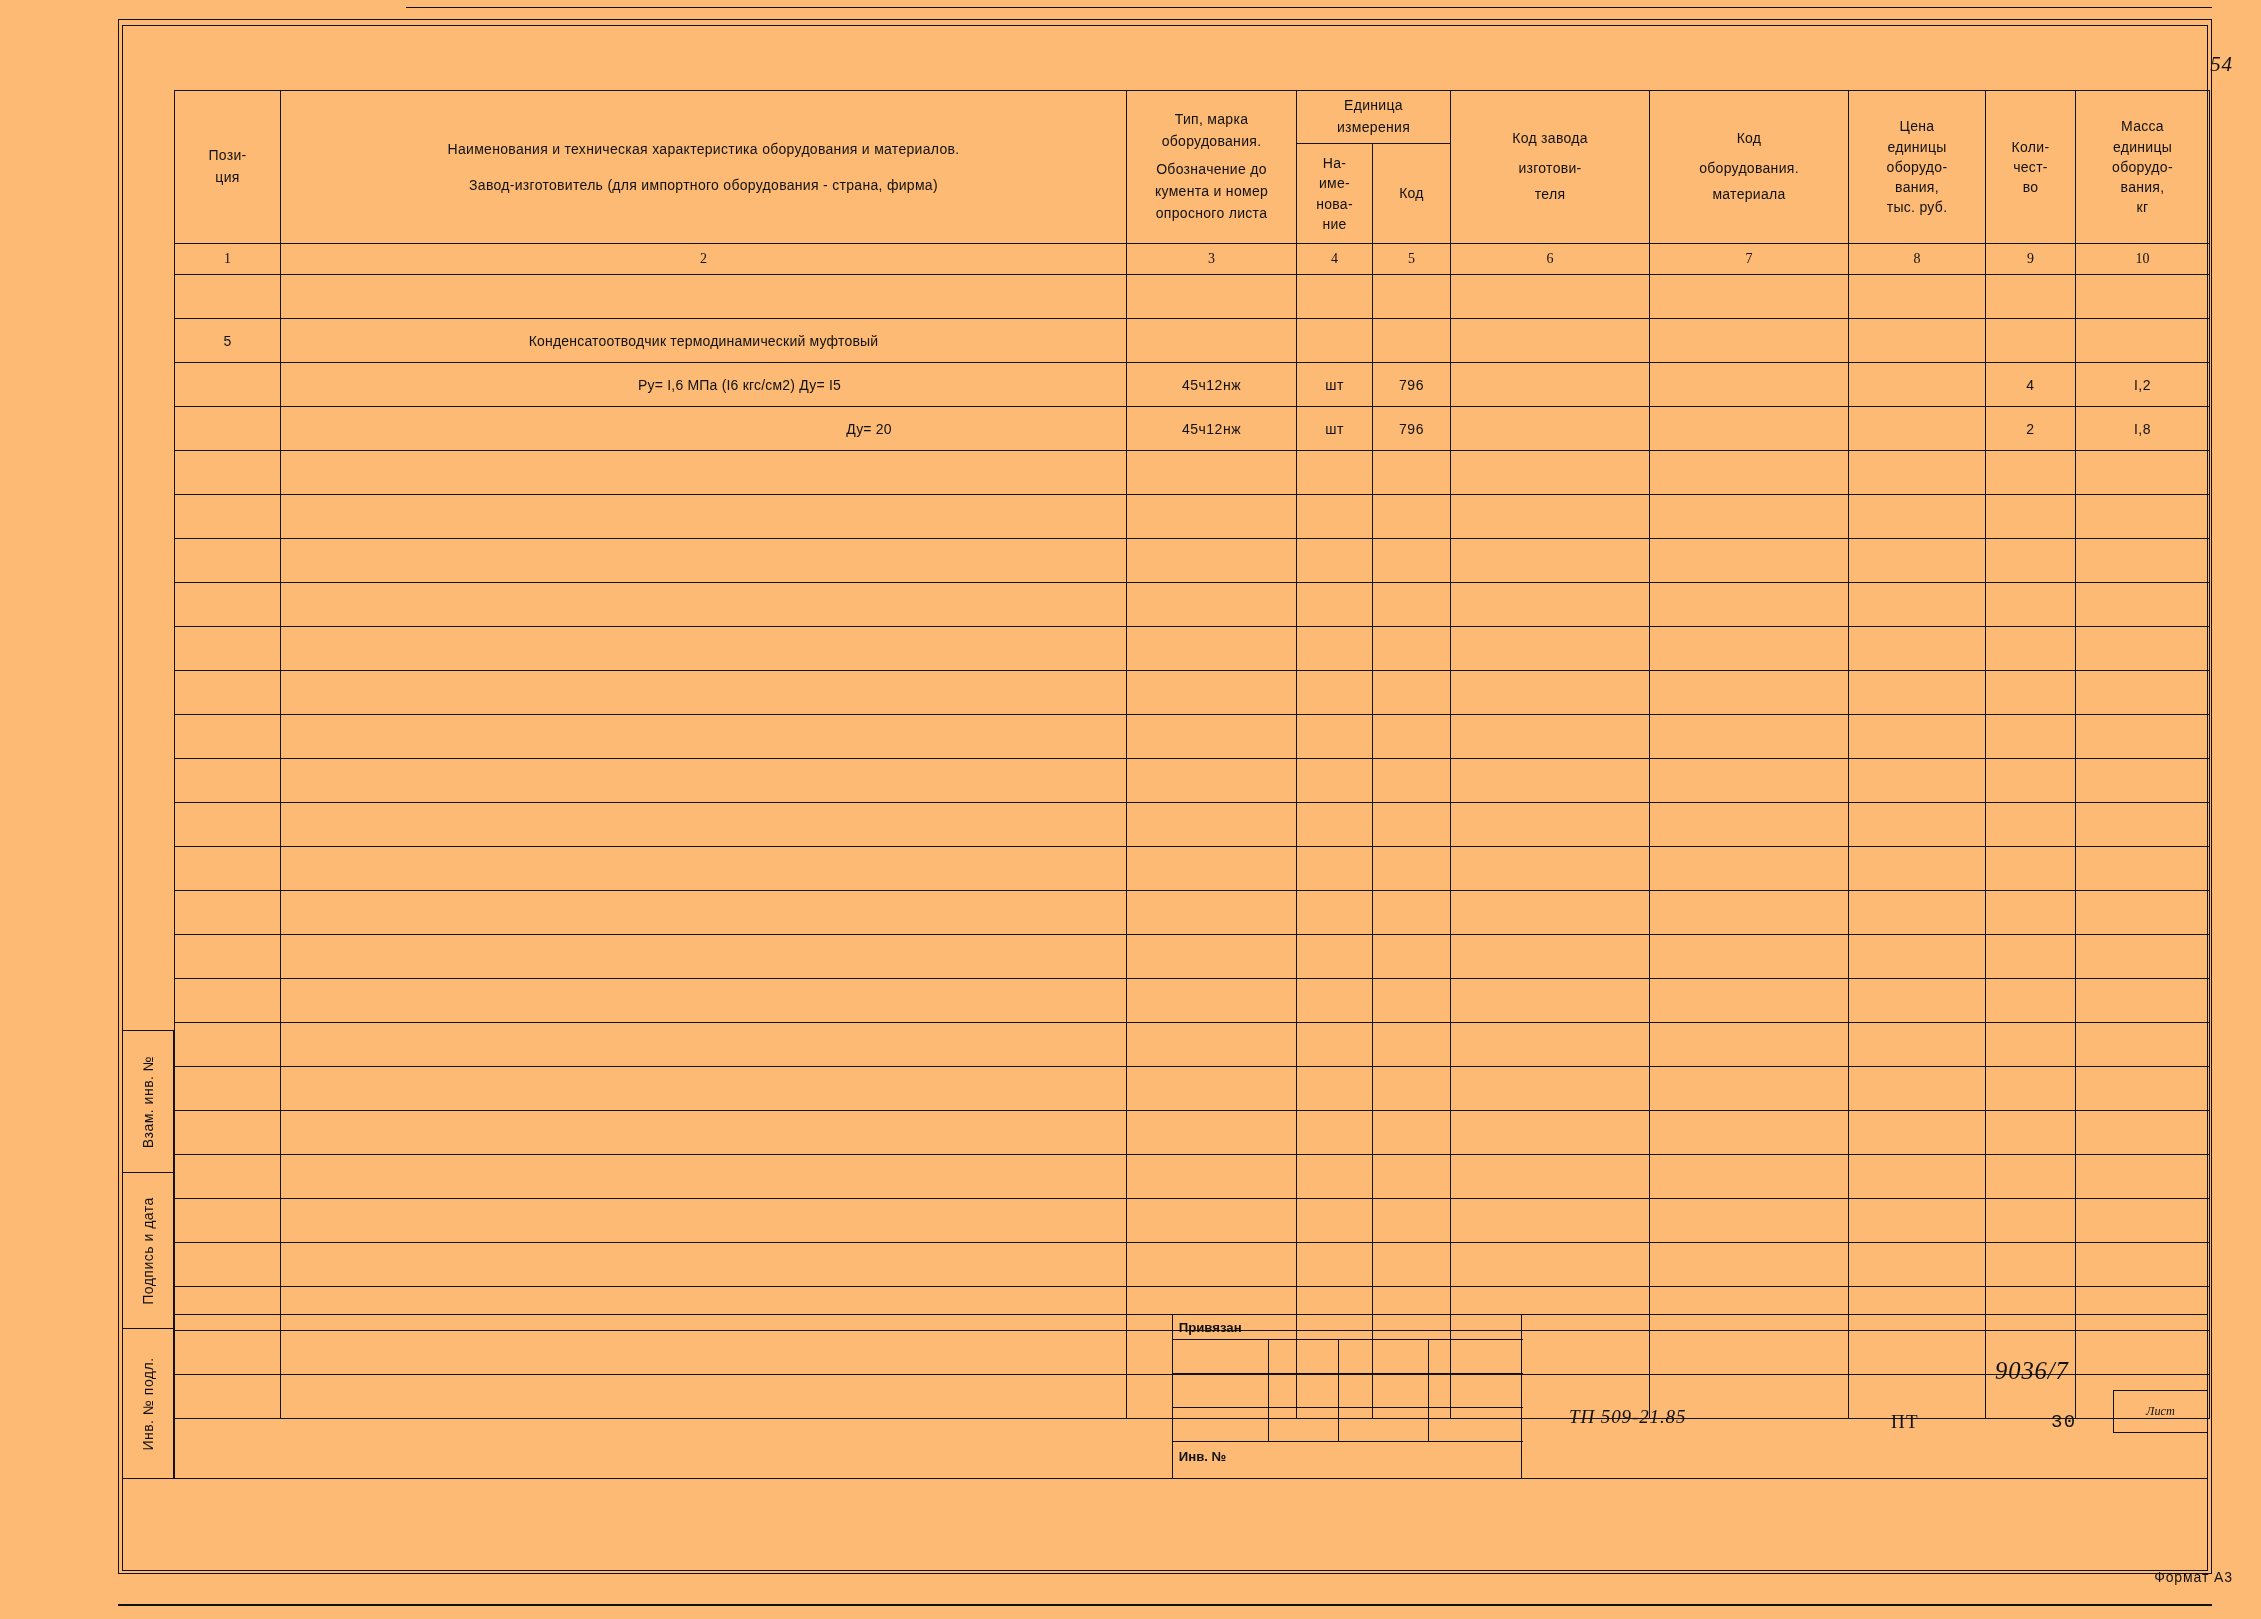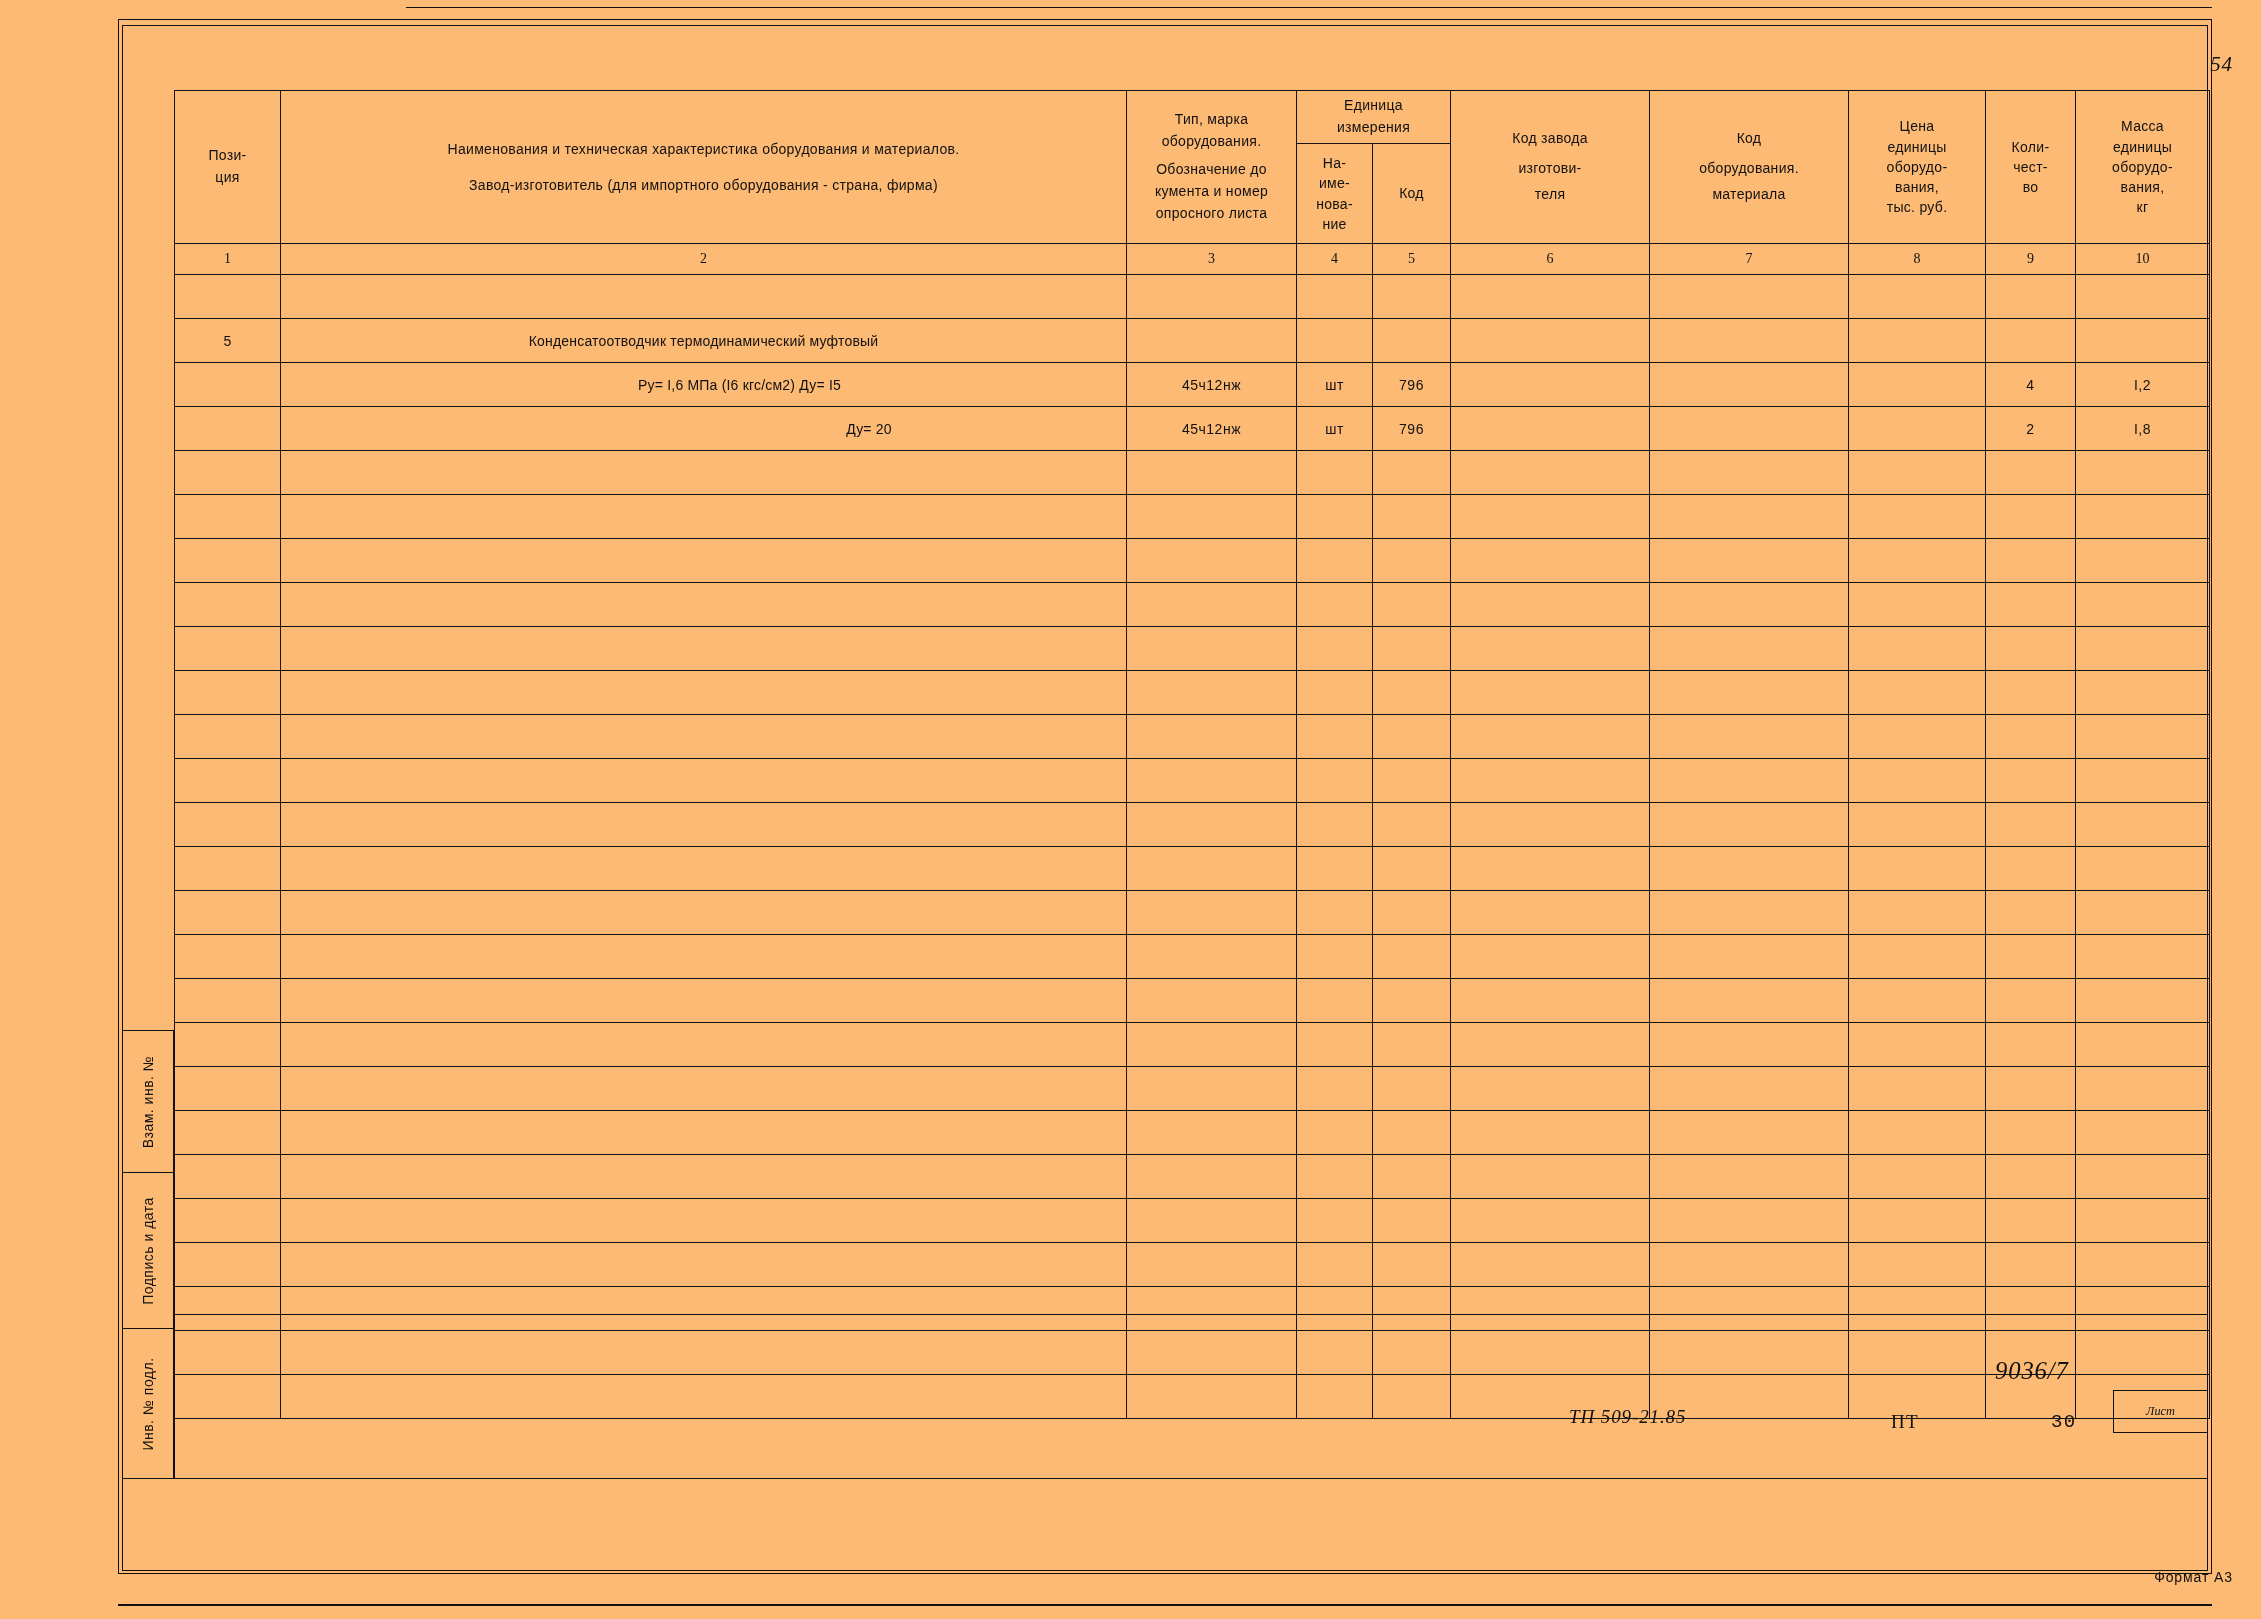--- a/index.html
+++ b/index.html
@@ -688,20 +688,31 @@
           <td></td>
           <td></td>
           <td></td>
         </tr>
       </tbody>
 
   </table>
 
   <div class="bottom-block"></div>
 
+  <div class="stamp">
+    <div class="srow" style="top:0; height:25.5px;"></div>
+    <div class="srow" style="top:25.5px; height:34px;"></div>
+    <div class="srow" style="top:60px; height:34px;"></div>
+    <div class="srow" style="top:94px; height:34px;"></div>
+    <div class="scol" style="left:95px; top:25.5px; height:102px; border-left:1.4px solid #111;"></div>
+    <div class="scol" style="left:165px; top:25.5px; height:102px; border-left:1.4px solid #111;"></div>
+    <div class="scol" style="left:255px; top:25.5px; height:102px; border-left:1.4px solid #111;"></div>
+    <div class="stamp-label" style="left:5.7px; top:5.7px;">Привязан</div>
+    <div class="stamp-label" style="left:5.7px; top:135px;">Инв. №</div>
+  </div>
 
   <div class="doc-num">9036/7</div>
   <div class="doc-code">ТП 509-21.85</div>
   <div class="doc-pt">ПТ</div>
   <div class="doc-30">30</div>
   <div class="list-box">Лист</div>
 
   <div class="format-label">Формат А3</div>
 </div>
 

